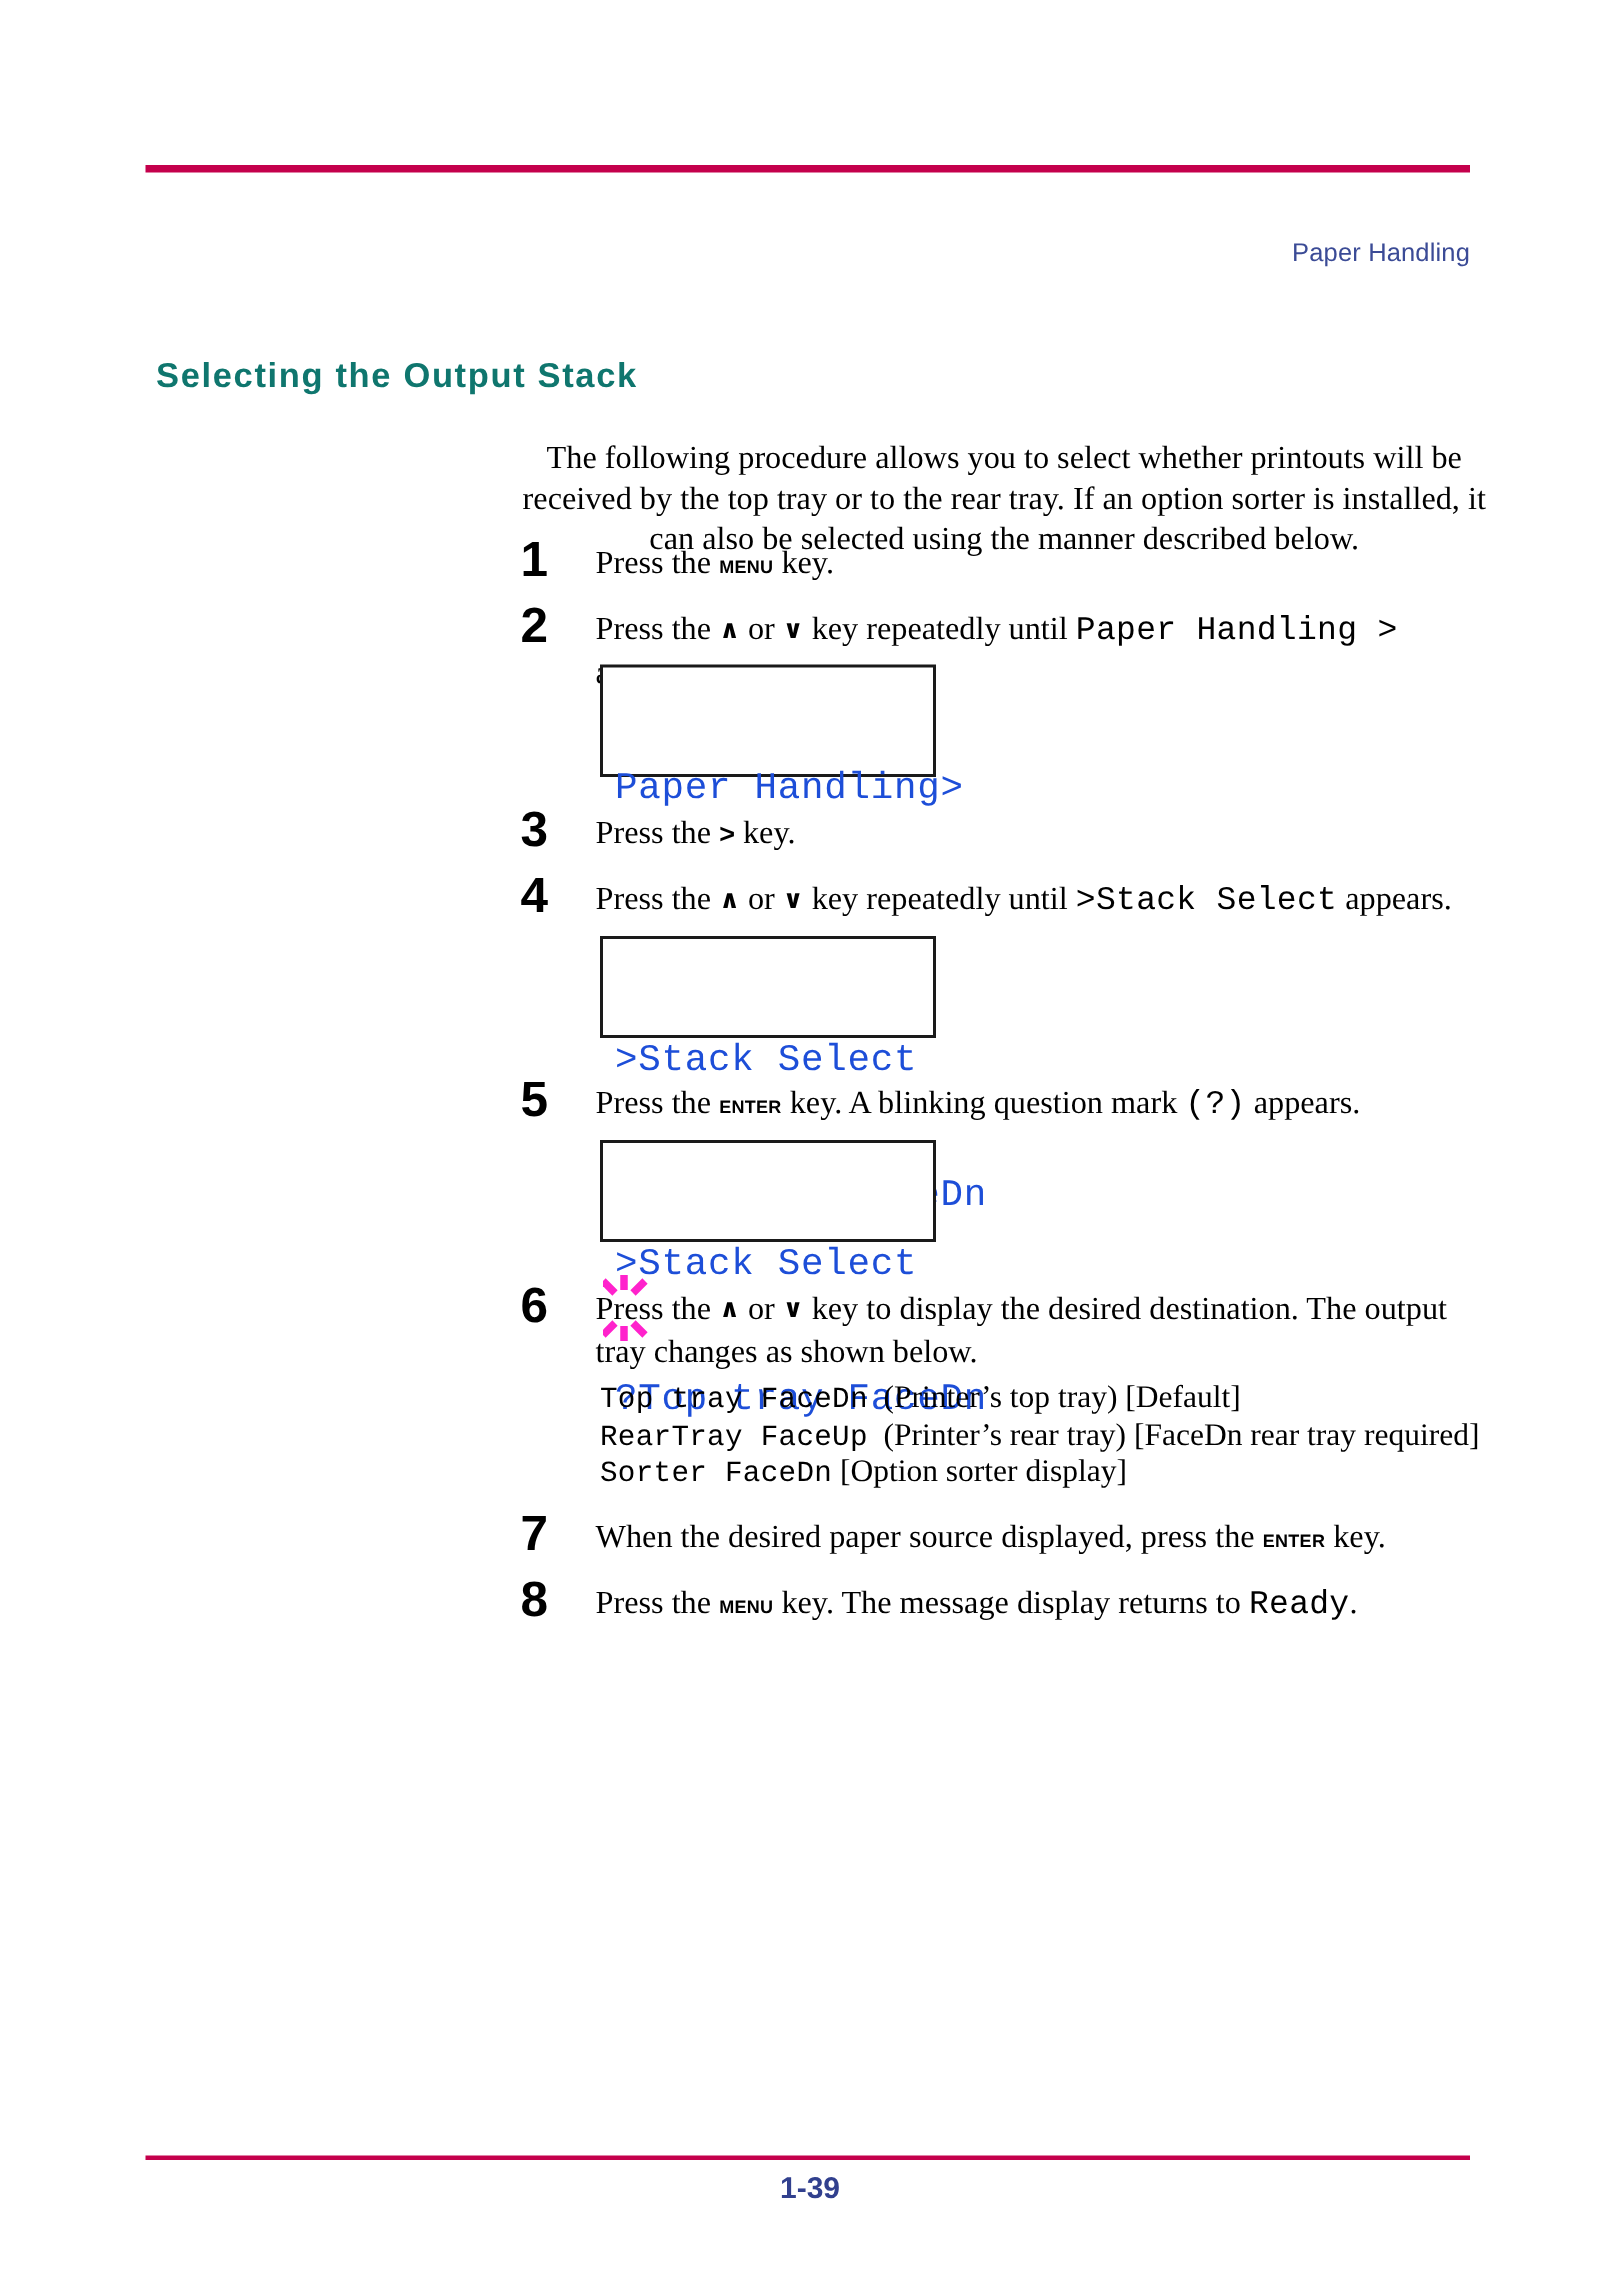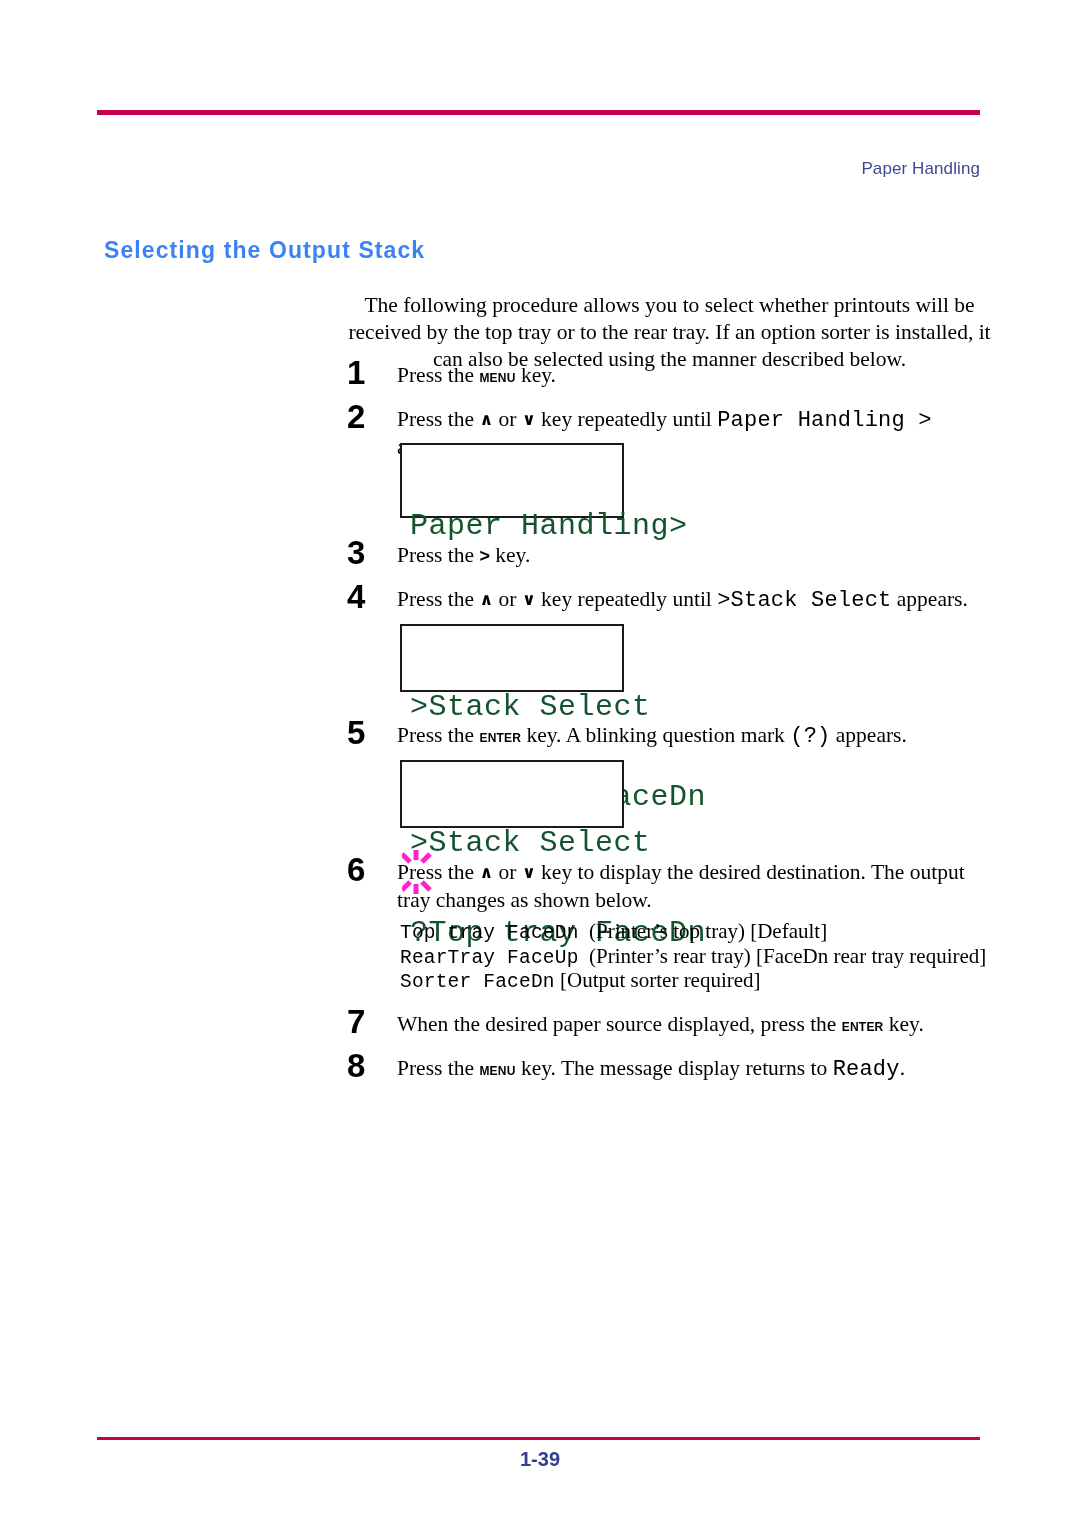--- a/index.html
+++ b/index.html
@@ -43,21 +43,21 @@
   }
 
   
   .section-heading {
     position: absolute;
     left: 104px;
     top: 222px;
     font-family: "Liberation Sans", sans-serif;
     font-weight: bold;
     font-size: 23px;
-    color: #3b82f6;
+    color: #0f766e;
     letter-spacing: 1.1px;
     white-space: nowrap;
   }
 
   
   .intro {
     position: absolute;
     left: 347px;
     top: 270px;
     width: 645px;
@@ -111,24 +111,24 @@
     font-size: 18px;
   }
 
   
   .lcd {
     position: absolute;
     border: 2px solid #1a1a1a;
     background: #ffffff;
     box-sizing: border-box;
     font-family: "Liberation Mono", monospace;
-    font-size: 30px;
+    font-size: 25px;
     line-height: 30px;
     letter-spacing: .5px;
-    color: #14532d;
+    color: #1d4ed8;
     padding: 6px 0 0 8px;
     white-space: pre;
   }
   .lcd-line { display: block; }
 
   
   .blink-wrap {
     position: absolute;
     left: 0px;
     top: 28px;
@@ -246,21 +246,21 @@
   </div>
 
   <div class="step" style="left:347px; top:855px; width:625px;">
     <span class="step-num">6</span>
     <span class="step-body"><span>Press the </span><span class="arrowk">∧</span><span> or </span><span class="arrowk">∨</span><span> key to display the desired destination. The output tray changes as shown below.</span></span>
   </div>
 
   <div class="options">
     <div class="opt-row"><span class="opt-code">Top tray FaceDn</span><span>&nbsp;&nbsp;</span><span class="opt-desc">(Printer’s top tray) [Default]</span></div>
     <div class="opt-row"><span class="opt-code">RearTray FaceUp</span><span>&nbsp;&nbsp;</span><span class="opt-desc">(Printer’s rear tray) [FaceDn rear tray required]</span></div>
-    <div class="opt-row"><span class="opt-code">Sorter FaceDn</span><span>&nbsp;</span><span class="opt-desc">[Output sorter required]</span></div>
+    <div class="opt-row"><span class="opt-code">Sorter FaceDn</span><span>&nbsp;</span><span class="opt-desc">[Option sorter display]</span></div>
   </div>
 
   <div class="step" style="left:347px; top:1007px; width:640px;">
     <span class="step-num">7</span>
     <span class="step-body"><span>When the desired paper source displayed, press the </span><span class="kbd">ENTER</span><span> key.</span></span>
   </div>
 
   <div class="step" style="left:347px; top:1051px; width:640px;">
     <span class="step-num">8</span>
     <span class="step-body"><span>Press the </span><span class="kbd">MENU</span><span> key. The message display returns to </span><span class="mono">Ready</span><span>.</span></span>

